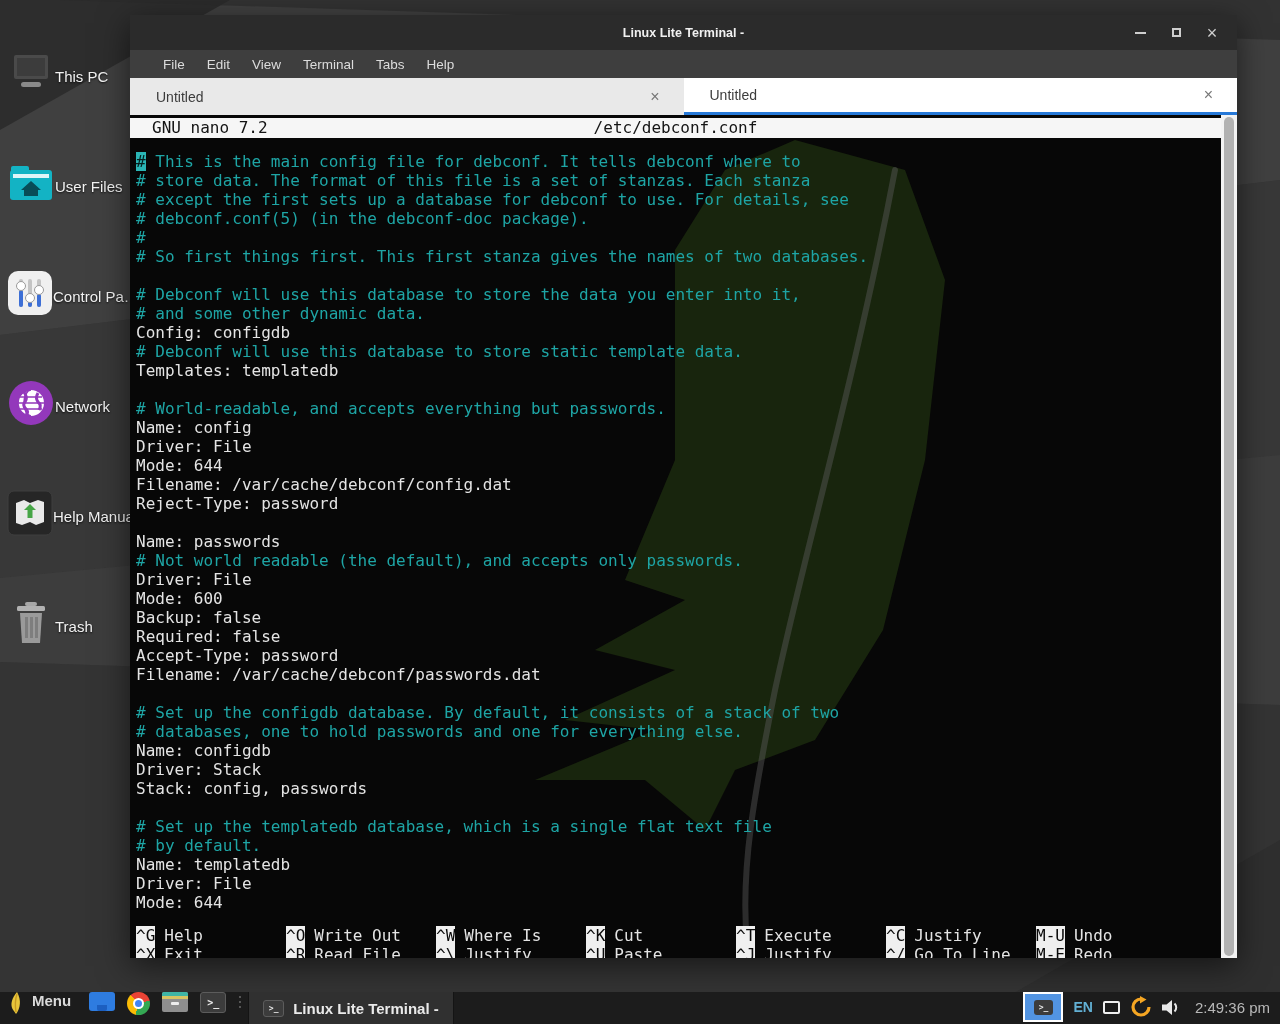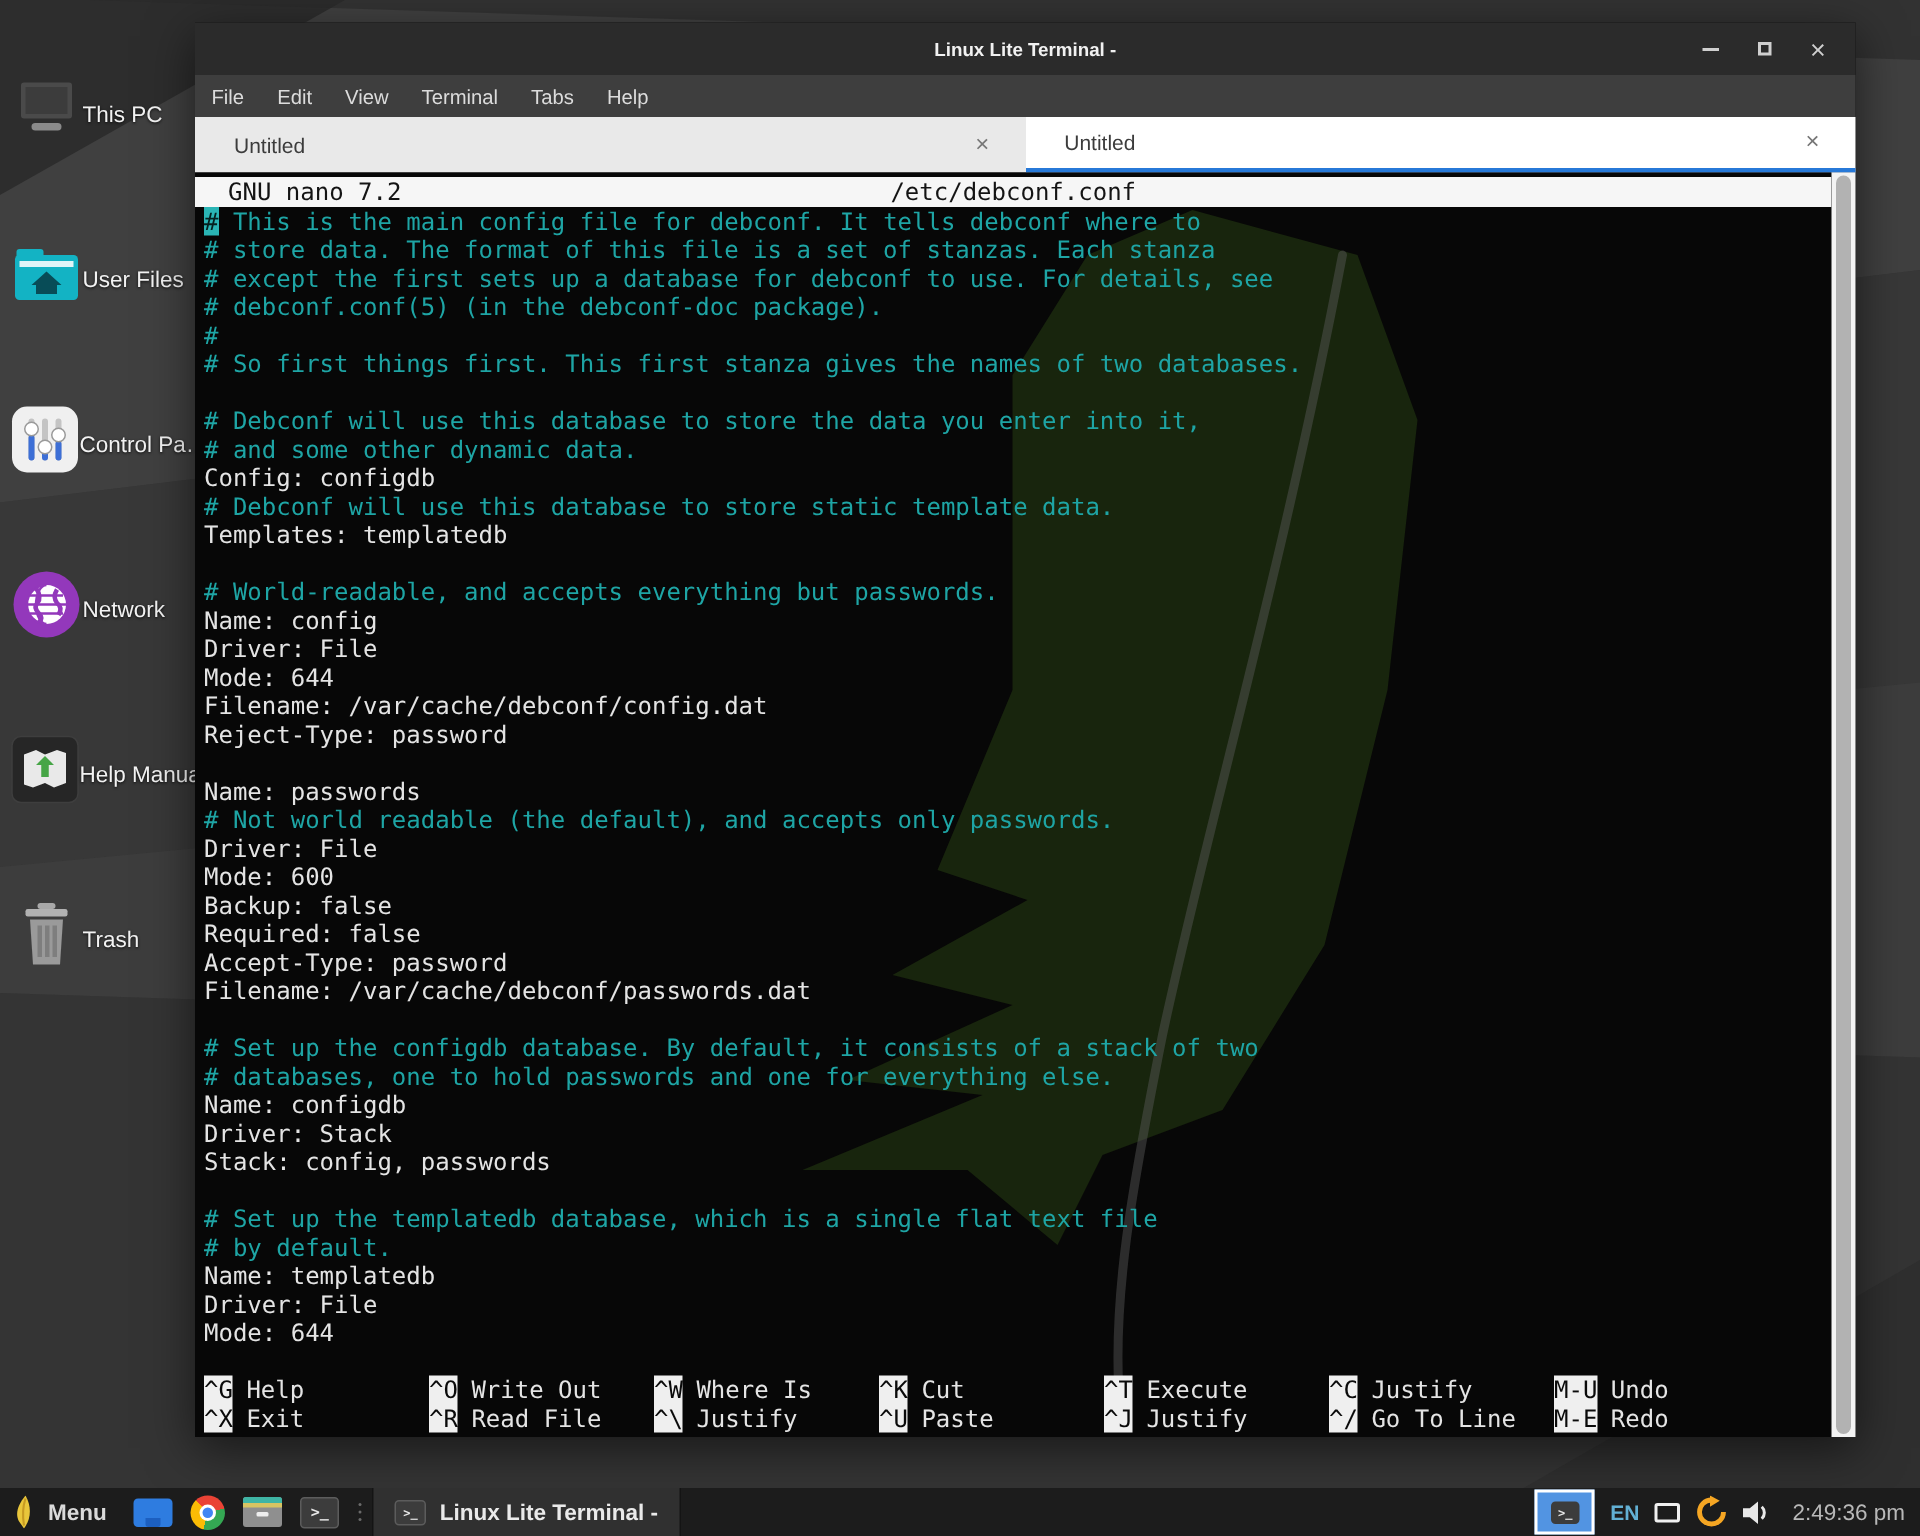--- a/index.html
+++ b/index.html
@@ -29,35 +29,35 @@
                      color:#f1f1f1; font-size:12.5px; font-weight:bold; }
   .win-controls { margin-left:auto; display:flex; align-items:center; gap:14px;
                   padding-right:14px; z-index:1; }
   .wc { width:22px; height:22px; display:flex; align-items:center; justify-content:center;
         color:#cfcfcf; cursor:pointer; }
   .wc .bar { width:11px; height:2px; background:#cfcfcf; }
   .wc .box { width:9px; height:9px; border:2px solid #cfcfcf; }
   .wc.close { font-size:18px; line-height:1; }
 
   .menubar { height:28px; background:#3e3e3e; display:flex; align-items:center;
-             padding-left:0; flex:none; }
+             padding-left:22px; flex:none; }
   .menu-item { color:#dcdcdc; font-size:13.5px; padding:0 11px; cursor:pointer; }
 
   .tabbar { height:37px; display:flex; flex:none; }
   .tab { width:50%; display:flex; align-items:center; padding:0 20px 0 26px; cursor:pointer; }
   .tab .tlabel { font-size:14px; color:#3c3c3c; flex:1; }
   .tab .tclose { color:#777; font-size:16px; padding:0 4px; cursor:pointer; }
   .tab.inactive { background:#e9e9e9; }
   .tab.active { background:#ffffff; border-bottom:3px solid #2779d8; }
 
   
   .nano-region { flex:1; display:flex; min-height:0; }
   .nano-main { flex:1; background:#070707; display:flex; flex-direction:column;
                position:relative; padding:3px 0 3px 0; min-width:0; overflow:hidden;
-               font-family:"DejaVu Sans Mono", monospace; }
+               font-family:"DejaVu Sans Mono", monospace;gap:14px; }
   .watermark { position:absolute; left:345px; top:15px; z-index:0; }
   .nano-header { height:20px; background:#f6f6f6; color:#141414; font-size:16px;
                  line-height:20px; position:relative; z-index:1; flex:none; }
   .nano-header .ver { position:absolute; left:22px; }
   .nano-header .path { position:absolute; left:0; right:0; text-align:center; }
   .tlines { position:relative; z-index:1; padding-left:6px; flex:none; }
   .tline { height:19px; font-size:16px; line-height:19px; white-space:pre; }
   .tline.cmt { color:#1ea5a5; }
   .tline.txt { color:#e4e4e4; }
   .cursor { background:#2ab5b5; color:#05201f; }
@@ -68,21 +68,21 @@
   .sc:last-child { width:auto; }
   .sc .key { background:#efefef; color:#0a0a0a; white-space:pre; }
   .sc .lbl2 { color:#e4e4e4; margin-left:9px; white-space:pre; }
 
   .scroll-strip { width:16px; background:#f3f3f3; position:relative; flex:none; }
   .scroll-thumb { position:absolute; left:3px; right:3px; top:2px; bottom:2px;
                   background:#b2b2b2; border-radius:6px; cursor:pointer; }
 
   
   .taskbar { position:absolute; left:0; bottom:0; width:1280px; height:32px;
-             background:#1c1c1c; display:flex; align-items:center; z-index:5; }
+             background:#1c1c1c; display:flex; align-items:flex-start; z-index:5; }
   .tb-logo { margin-left:9px; display:flex; align-items:center; cursor:pointer; }
   .tb-menu-label { color:#dadada; font-size:15px; font-weight:bold; margin:0 12px 0 8px; cursor:pointer; }
   .tb-launcher { margin:0 6px; display:flex; align-items:center; justify-content:center; cursor:pointer; }
   .blue-icon { width:26px; height:19px; background:#2e7ce0; border-radius:3px; position:relative; }
   .blue-icon::after { content:""; position:absolute; left:8px; bottom:0; width:10px; height:6px;
                       background:#1c5fc0; border-radius:0 0 2px 2px; }
   .chrome-icon { width:23px; height:23px; border-radius:50%; position:relative;
      background:conic-gradient(from -45deg,#ea4335 0 120deg,#34a853 120deg 240deg,#fbbc05 240deg 360deg); }
   .chrome-icon::before { content:""; position:absolute; inset:6px; border-radius:50%; background:#fff; }
   .chrome-icon::after { content:""; position:absolute; inset:8px; border-radius:50%; background:#4285f4; }

